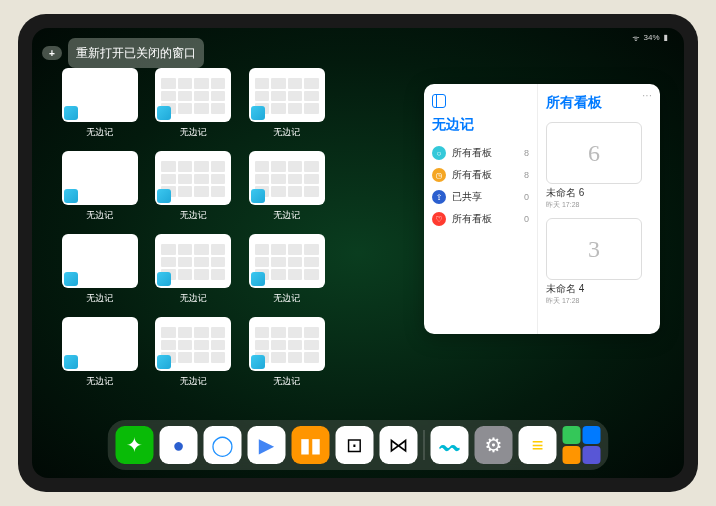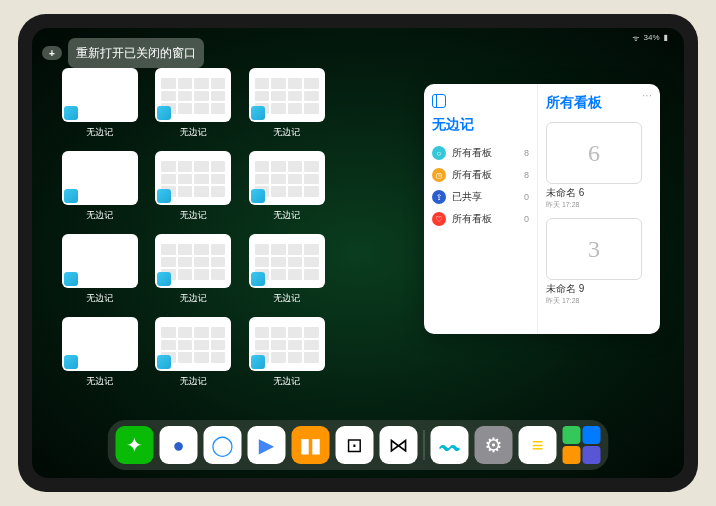--- a/index.html
+++ b/index.html
@@ -512,21 +512,21 @@
         <div class="menu-dots">···</div>
         <div class="panel-right-title">所有看板</div>
         <div id="boards">
             <div class="board-card">
               <div class="board-thumb">6</div>
               <div class="board-name">未命名 6</div>
               <div class="board-time">昨天 17:28</div>
             </div>
             <div class="board-card">
               <div class="board-thumb">3</div>
-              <div class="board-name">未命名 9</div>
+              <div class="board-name">未命名 4</div>
               <div class="board-time">昨天 17:28</div>
             </div>
           </div>
       </div>
     </div>
 
     <div class="dock">
       <div id="dock-main" style="display:flex;gap:6px">
           <div class="dock-icon" style="background: rgb(9, 187, 7); color: rgb(255, 255, 255);">✦</div>
           <div class="dock-icon" style="background: rgb(255, 255, 255); color: rgb(43, 95, 207);">●</div>

